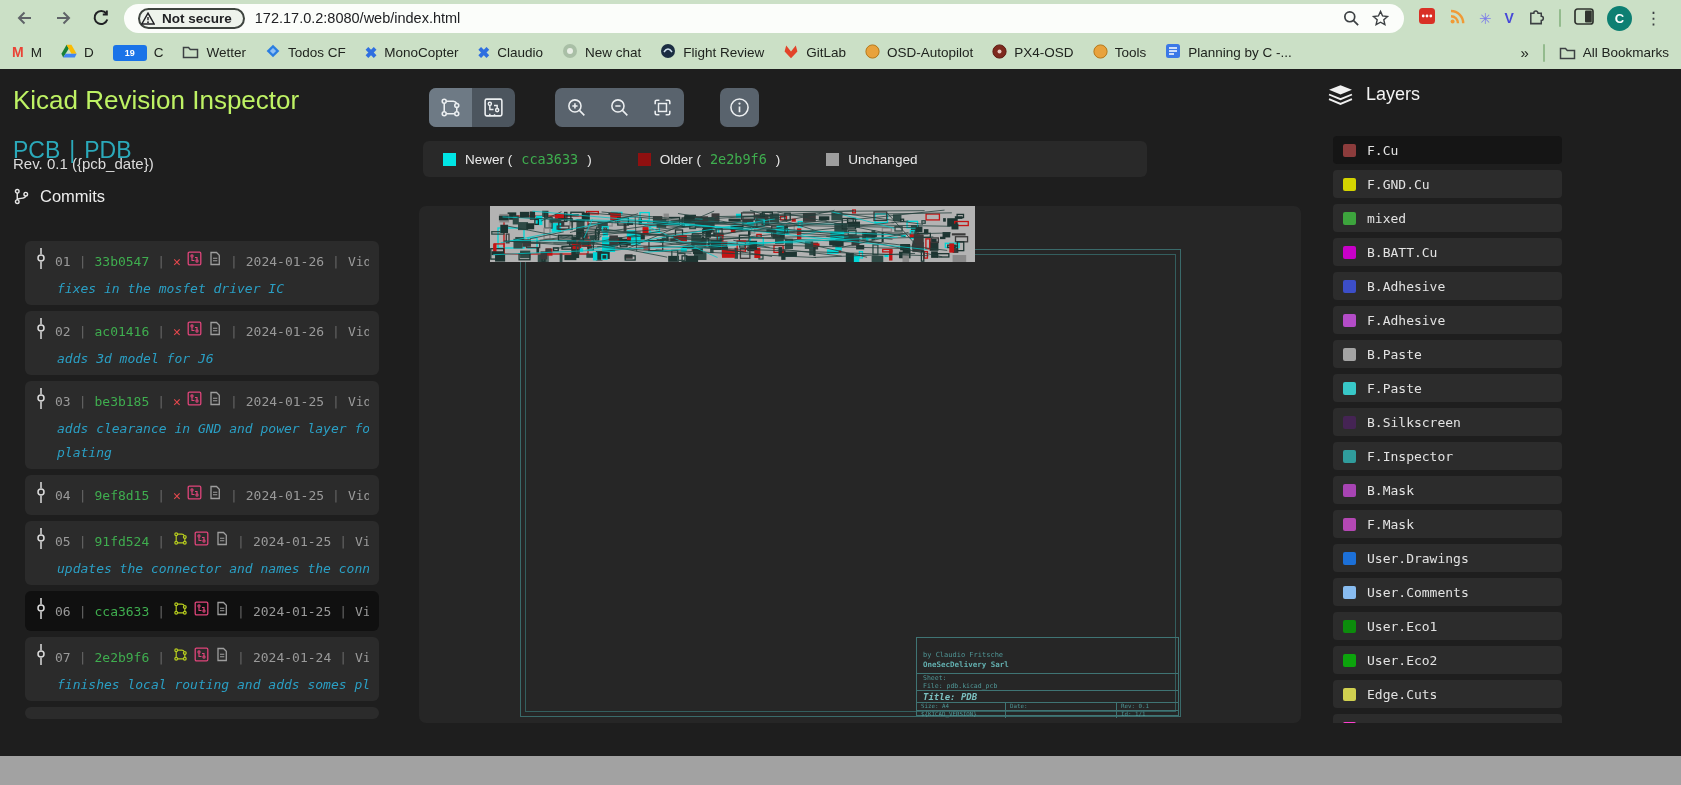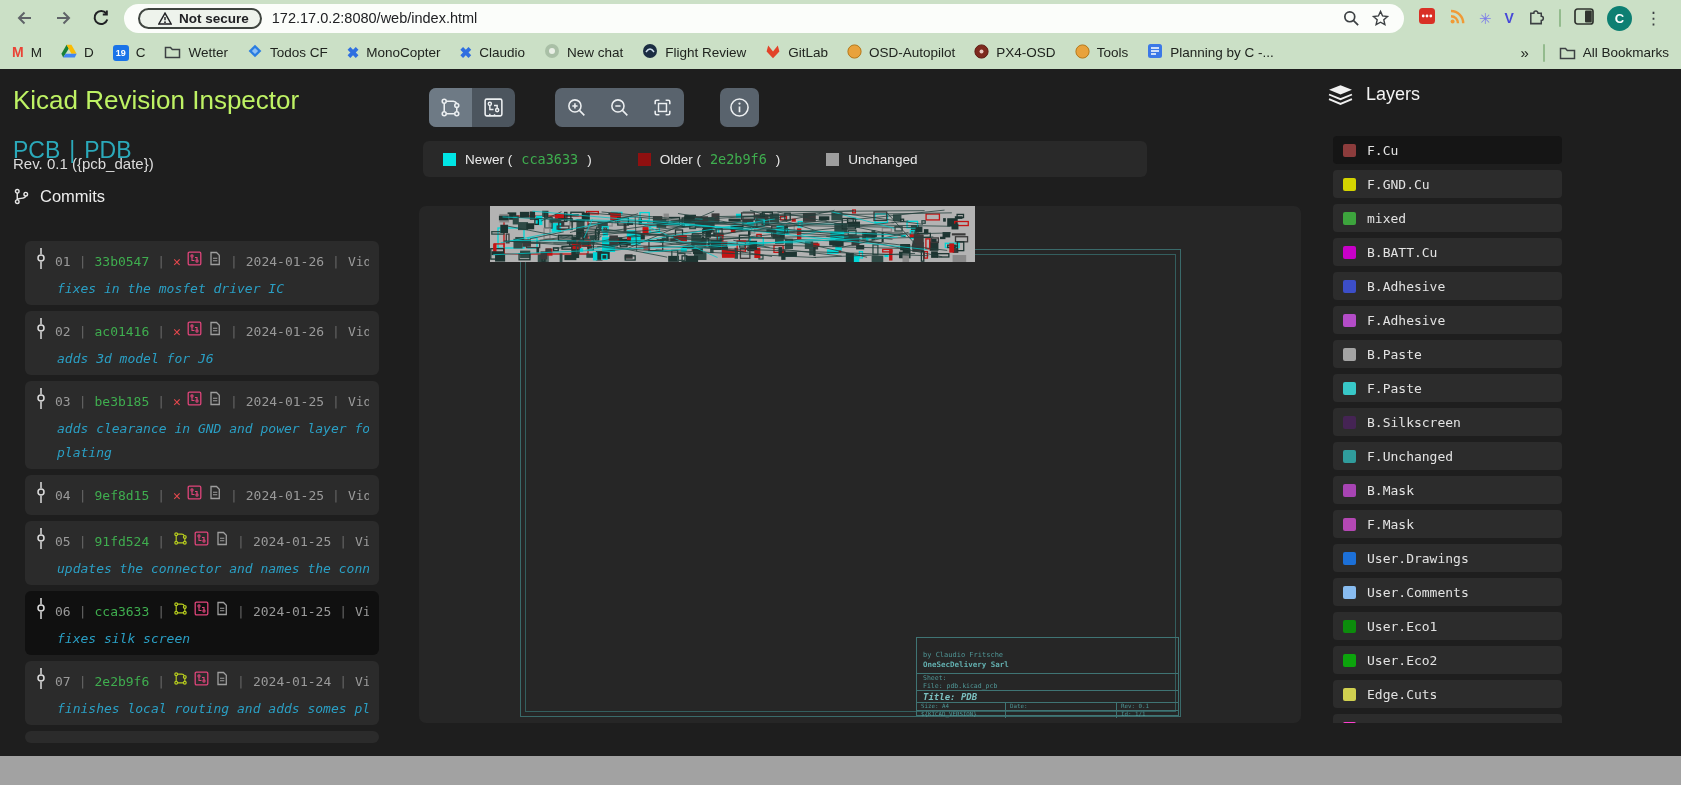--- a/index.html
+++ b/index.html
@@ -3,31 +3,31 @@
 <meta charset="utf-8">
 <style>
   html,body{margin:0;padding:0;background:#a2a2a2;font-family:"Liberation Sans",sans-serif;}
   .screen{position:relative;width:1681px;height:785px;overflow:hidden;background:#a2a2a2;}
 
   
   .chrome{position:absolute;left:0;top:0;width:1681px;height:69px;background:#cbe0c6;}
   .nav-row{height:36px;display:flex;align-items:center;padding:0 10px;gap:8px;}
   .nav-btn{width:30px;height:30px;display:flex;align-items:center;justify-content:center;border-radius:50%;}
   .addr{flex:1 1 auto;max-width:1252px;height:29px;background:#fbfdfa;border-radius:15px;display:flex;align-items:center;padding:0 14px;gap:10px;}
-  .sec-chip{display:flex;align-items:center;gap:7px;border:2px solid #3f4540;border-radius:13px;padding:1px 11px 1px 18px;font-size:13.5px;font-weight:700;color:#202124;background:#eef3ec;}
+  .sec-chip{display:flex;align-items:center;gap:7px;border:2px solid #3f4540;border-radius:13px;padding:1px 11px 1px 1px;font-size:13.5px;font-weight:700;color:#202124;background:#eef3ec;}
   .url{font-size:14.5px;color:#202124;flex:1 1 auto;}
   .addr-ico{display:flex;align-items:center;}
   .ext-row{display:flex;align-items:center;gap:13px;padding:0 6px;}
   .vsep{width:2px;height:18px;background:#93bb8d;border-radius:1px;}
   .avatar{width:25px;height:25px;border-radius:50%;background:#0d7f72;color:#fff;font-size:13px;font-weight:700;display:flex;align-items:center;justify-content:center;}
   .kebab{font-size:17px;color:#3c4043;letter-spacing:0;}
   .bm-row{height:33px;display:flex;align-items:center;padding:0 12px;gap:20px;font-size:13.5px;color:#20241f;}
   .bm-item{display:flex;align-items:center;gap:7px;white-space:nowrap;}
   .bm-right{margin-left:auto;display:flex;align-items:center;gap:14px;}
-  .cal-ico{width:16px;height:16px;background:#1a73e8;border-radius:3px;color:#fff;font-size:9px;font-weight:700;display:flex;align-items:center;justify-content:center;}
+  .cal-ico{width:34px;height:16px;background:#1a73e8;border-radius:3px;color:#fff;font-size:9px;font-weight:700;display:flex;align-items:center;justify-content:center;}
   .x-ico{color:#2f6fe0;font-weight:700;font-size:15px;line-height:15px;}
   .gm-ico{color:#ea4335;font-weight:700;font-size:14px;line-height:14px;}
   .v-ico{color:#4748d8;font-weight:700;font-size:14px;line-height:14px;}
   .ast-ico{color:#7b7bea;font-size:15px;line-height:15px;}
   .chev{font-size:15px;color:#20241f;}
 
   
   .app{position:absolute;left:0;top:69px;width:1681px;height:687px;background:#1e1e1e;overflow:hidden;color:#e8e8e8;}
 
   .app-title{position:absolute;left:13px;top:16px;font-size:26px;color:#bef264;}
@@ -476,21 +476,20 @@
               <span><svg width="14" height="15" viewBox="0 0 14 15">
                   <path d="M3,1.5 h5.5 l2.8,2.8 V13.5 h-8.3 Z" fill="none" stroke="#9e9e9e" stroke-width="1.3"></path>
                   <path d="M5,7.2 h4.3 M5,9.8 h4.3" stroke="#9e9e9e" stroke-width="1.1"></path>
                 </svg></span>
             </span>
             <span class="pipe">|</span>
             <span>2024-01-25</span>
             <span class="pipe">|</span>
             <span>Vidit Kat</span>
           </div>
-          <div class="commit-msg">fixes silk screen</div>
         </div>
         <div class="commit-card">
           <div class="commit-hline">
             <span><svg width="12" height="23" viewBox="0 0 12 23">
                 <path d="M6,1 V7.2" stroke="#dcdcdc" stroke-width="1.5"></path>
                 <circle cx="6" cy="11" r="3" fill="none" stroke="#dcdcdc" stroke-width="1.5"></circle>
                 <path d="M6,14.8 V22" stroke="#dcdcdc" stroke-width="1.5"></path>
               </svg></span>
             <span>07</span>
             <span class="pipe">|</span>
@@ -1029,21 +1028,21 @@
         <div class="layer-row">
           <span class="layer-sw" style="background: rgb(56, 200, 200);"></span>
           <span class="layer-name">F.Paste</span>
         </div>
         <div class="layer-row">
           <span class="layer-sw" style="background: rgb(69, 36, 84);"></span>
           <span class="layer-name">B.Silkscreen</span>
         </div>
         <div class="layer-row">
           <span class="layer-sw" style="background: rgb(48, 156, 156);"></span>
-          <span class="layer-name">F.Unchanged</span>
+          <span class="layer-name">F.Inspector</span>
         </div>
         <div class="layer-row">
           <span class="layer-sw" style="background: rgb(168, 68, 180);"></span>
           <span class="layer-name">B.Mask</span>
         </div>
         <div class="layer-row">
           <span class="layer-sw" style="background: rgb(180, 72, 180);"></span>
           <span class="layer-name">F.Mask</span>
         </div>
         <div class="layer-row">

